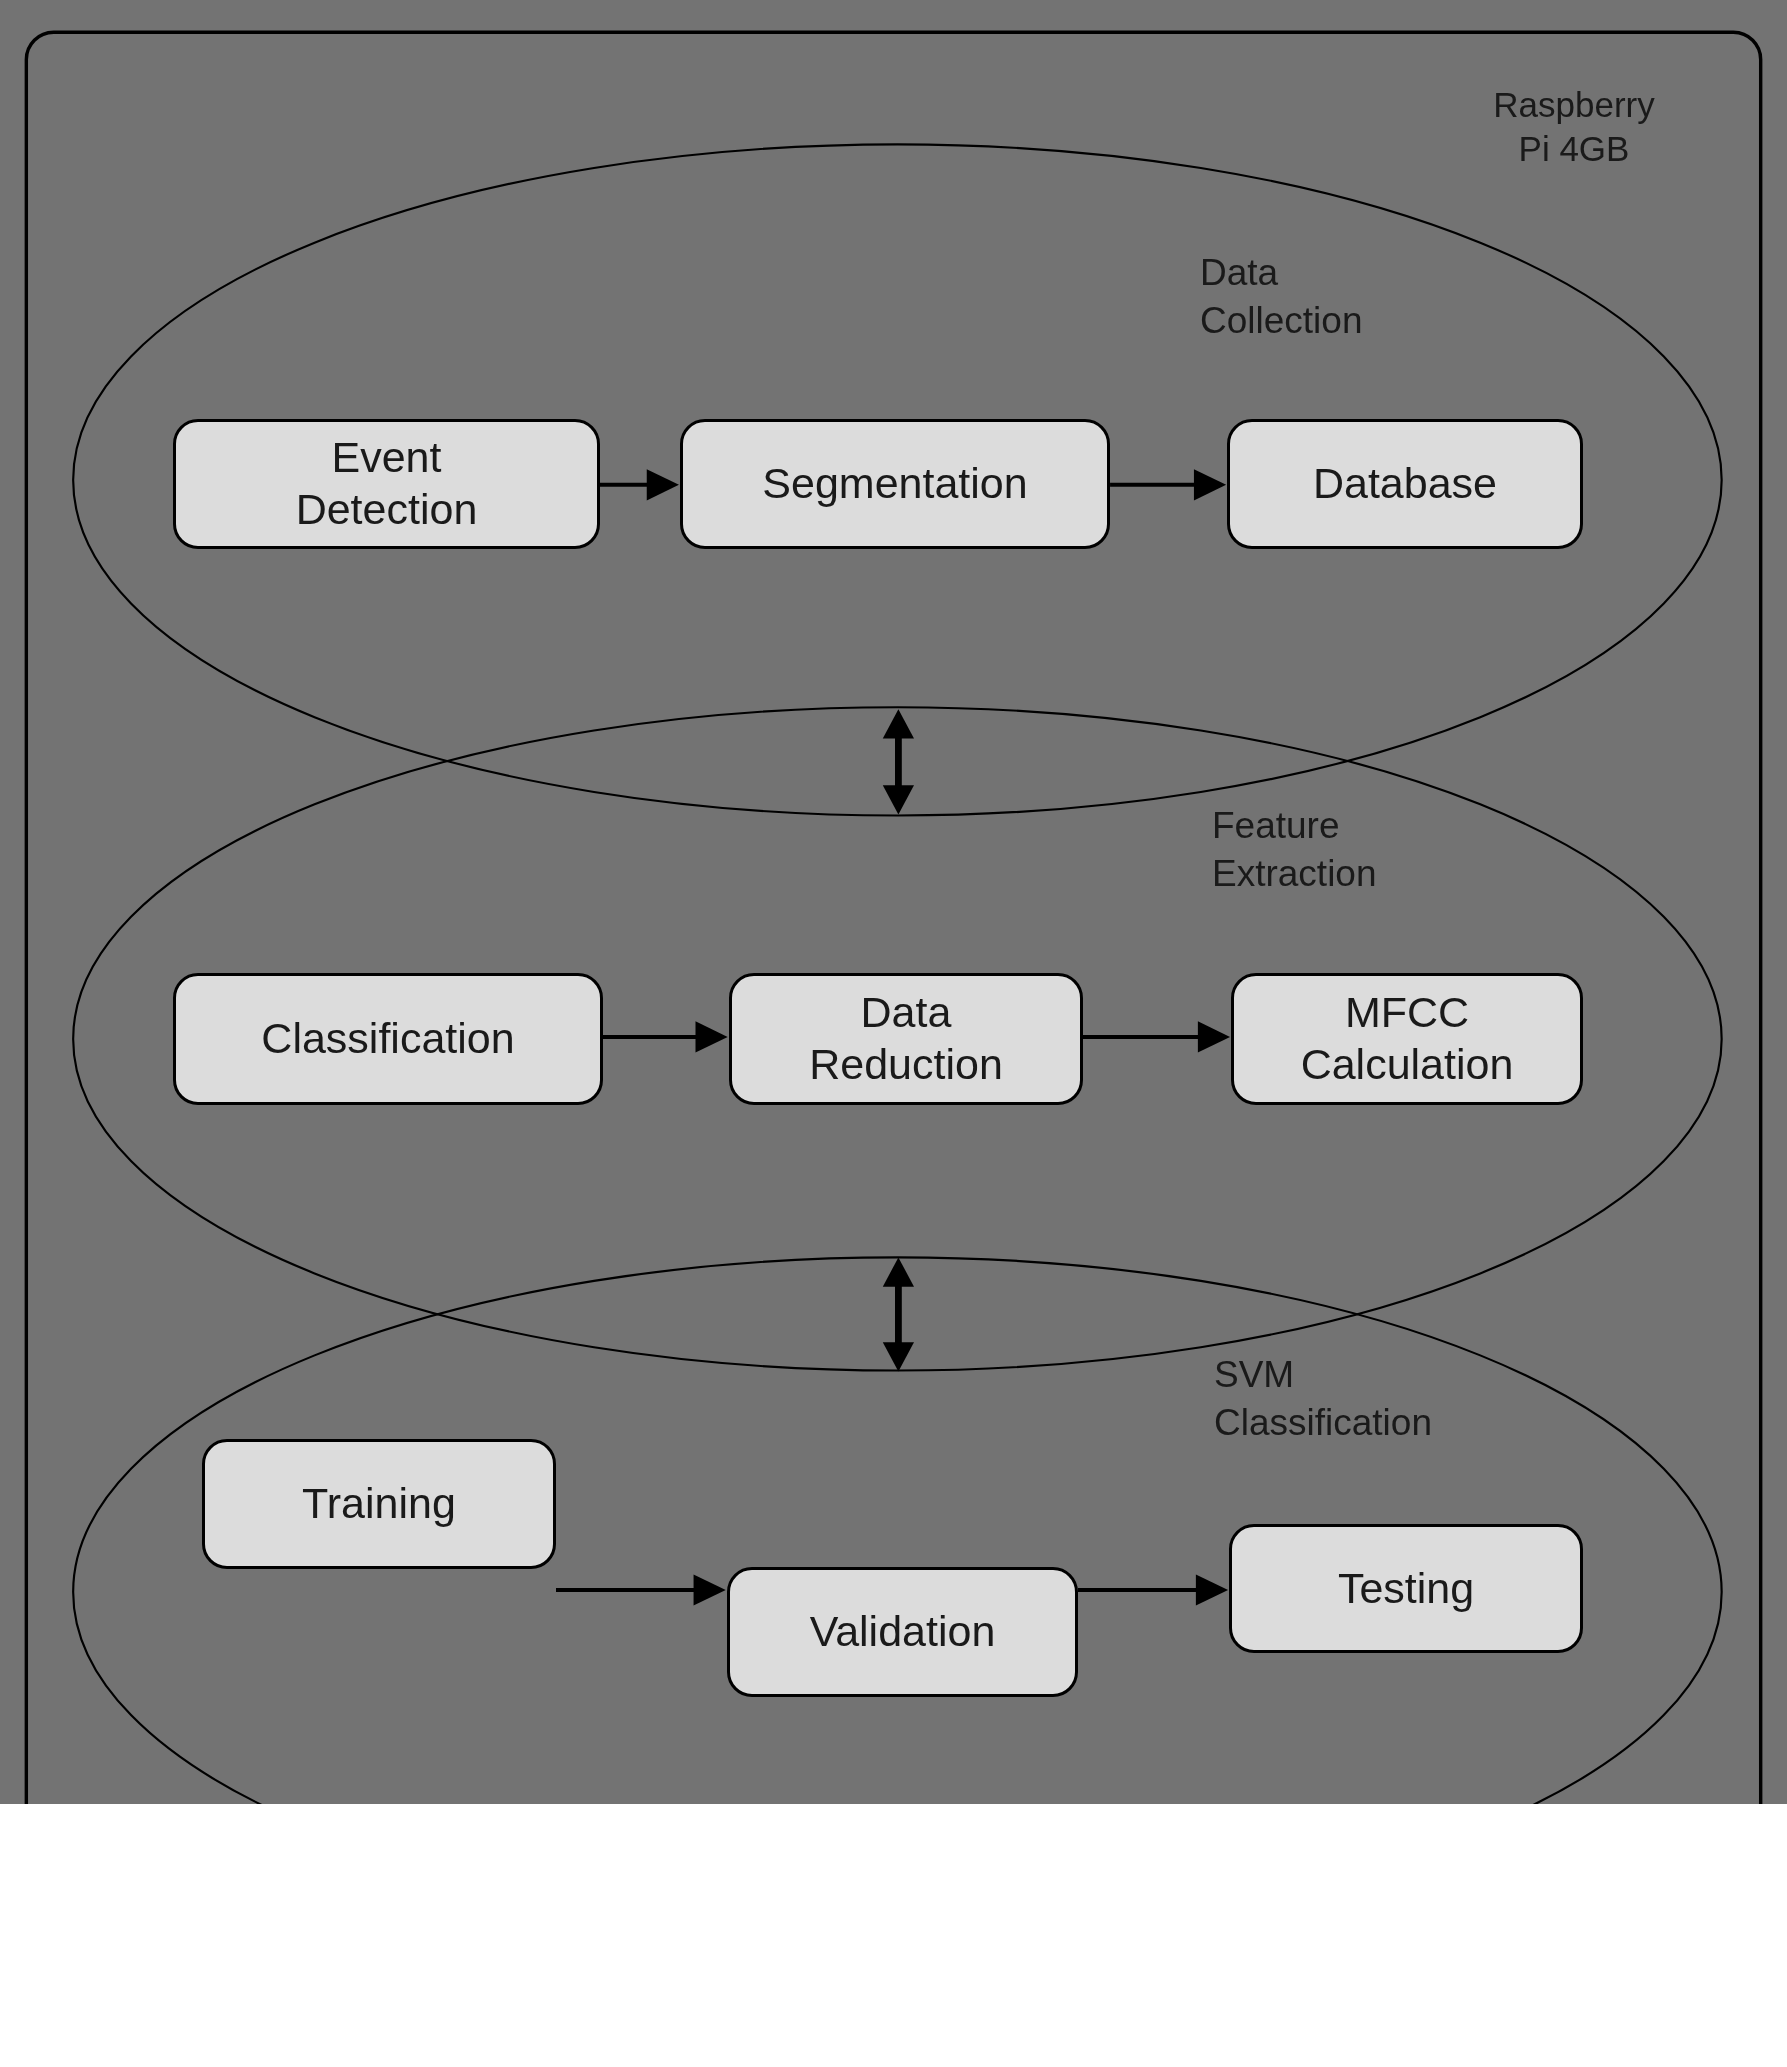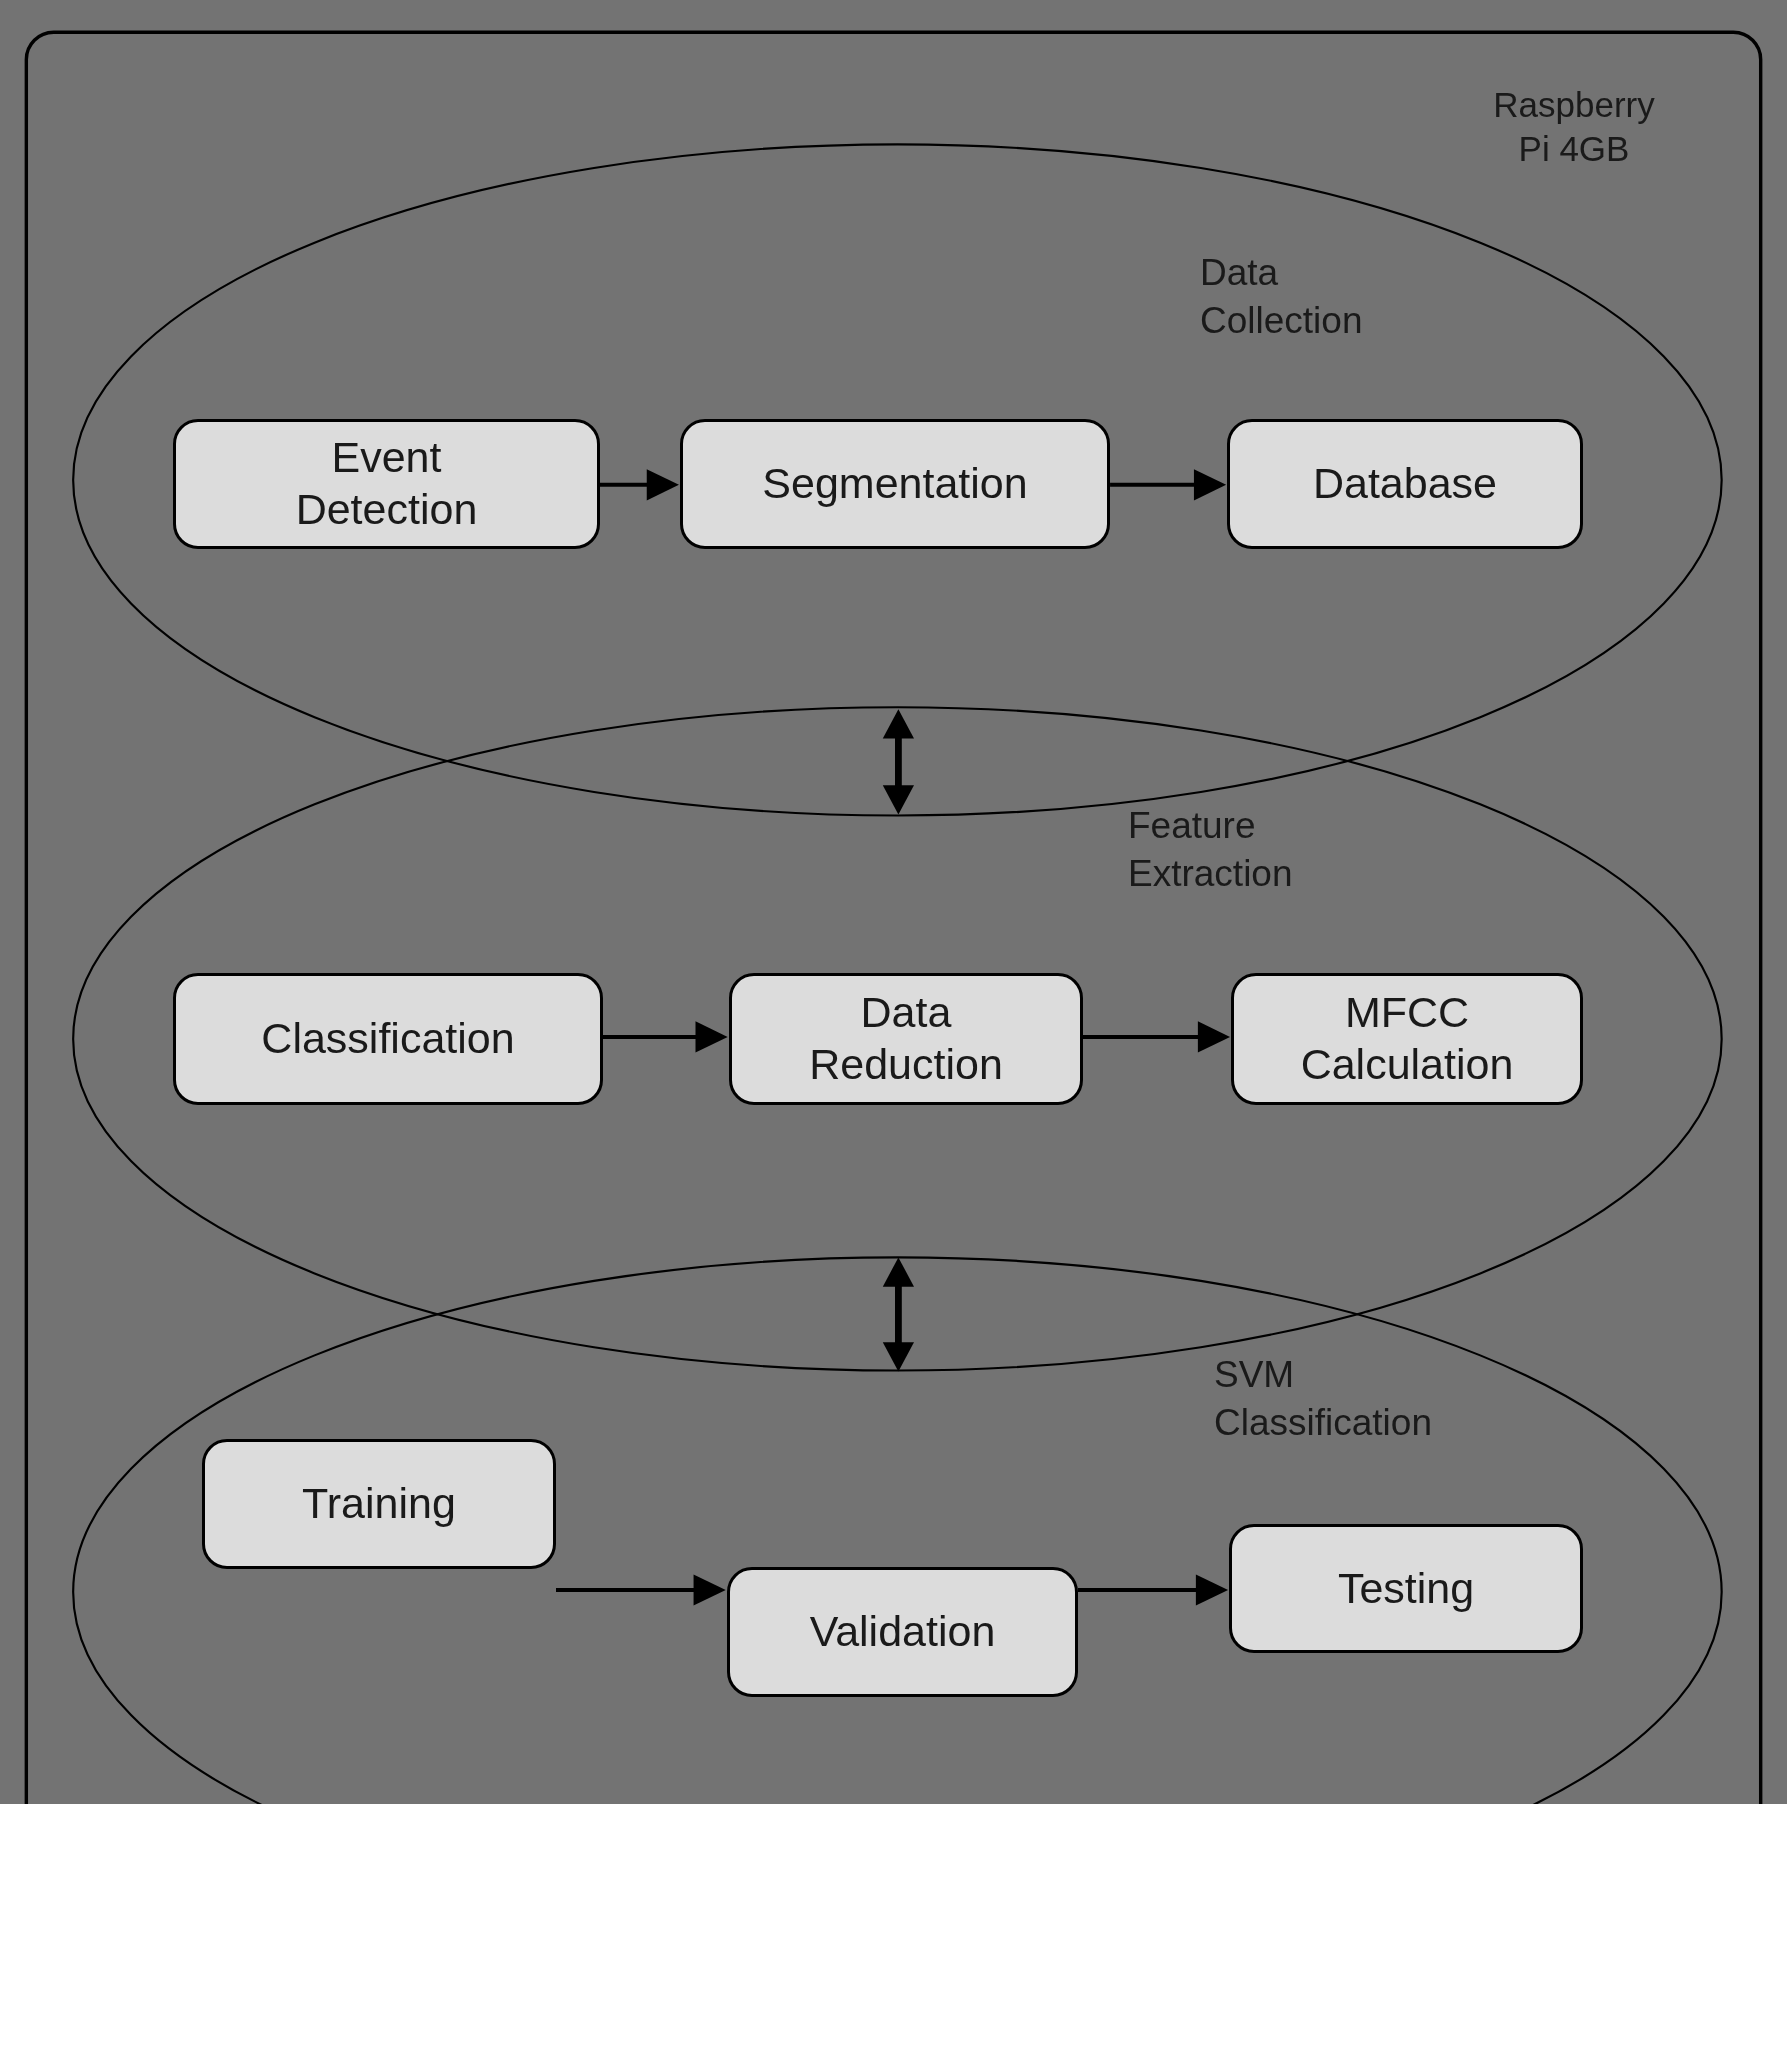--- a/index.html
+++ b/index.html
@@ -104,21 +104,21 @@
       <polygon points="905,1319 937,1319 921,1289" fill="#000000"></polygon>
       <polygon points="905,1376 937,1376 921,1406" fill="#000000"></polygon>
     </g>
   </svg>
 
   <div class="device-label">Raspberry
 Pi 4GB</div>
 
   <div class="group-label" style="left:1200px; top:249px;">Data
 Collection</div>
-  <div class="group-label" style="left:1128px; top:802px;">Feature
+  <div class="group-label" style="left:1212px; top:802px;">Feature
 Extraction</div>
   <div class="group-label" style="left:1214px; top:1351px;">SVM
 Classification</div>
 
   <div class="node" style="left:173px; top:419px; width:427px; height:130px;">Event
 Detection</div>
   <div class="node" style="left:680px; top:419px; width:430px; height:130px;">Segmentation</div>
   <div class="node" style="left:1227px; top:419px; width:356px; height:130px;">Database</div>
 
   <div class="node" style="left:173px; top:973px; width:430px; height:132px;">Classification</div>

